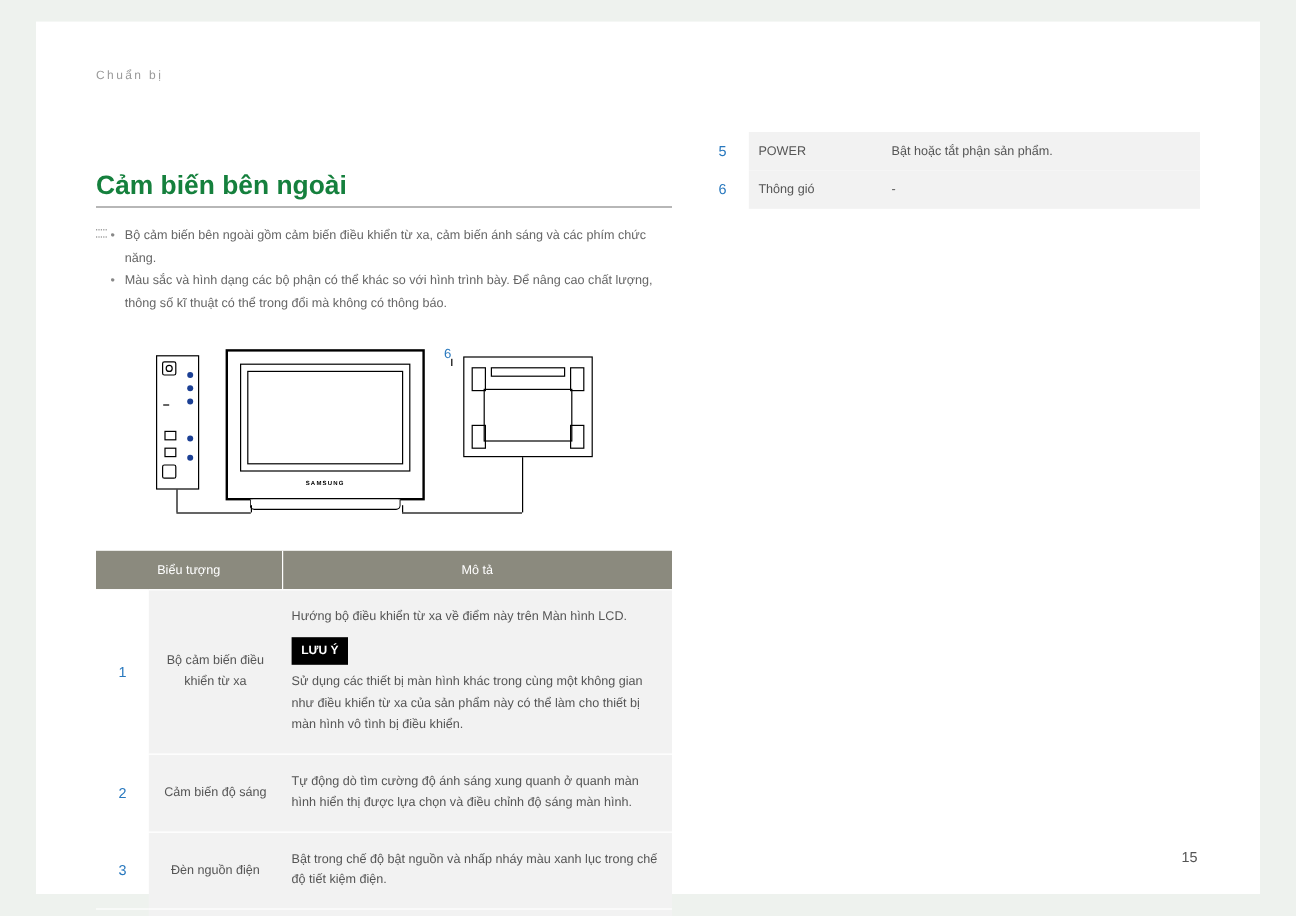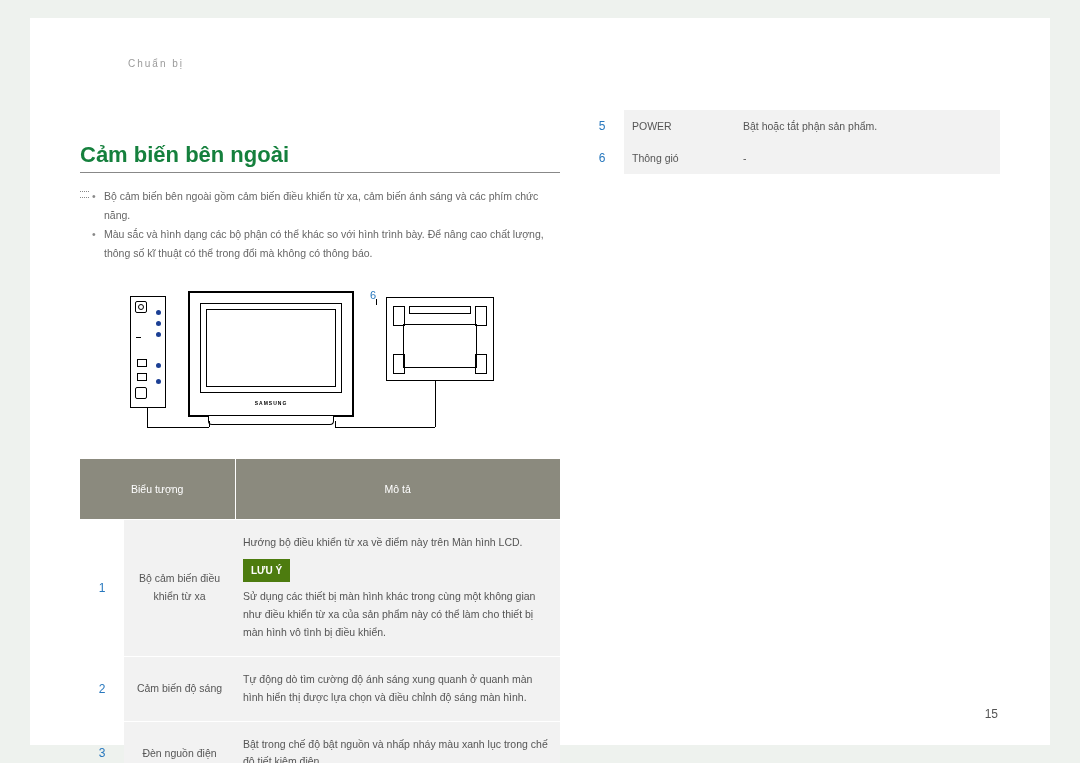--- a/index.html
+++ b/index.html
@@ -20,21 +20,20 @@
     background: #ffffff;
     box-sizing: border-box;
   }
   .breadcrumb {
     position:absolute;
     top: 40px;
     left: 50px;
     font-size: 10px;
     letter-spacing: 2px;
     color: #9a9a9a;
-    margin-left: 48px;
   }
   .left-col {
     position:absolute;
     top: 92px;
     left: 50px;
     width: 480px;
   }
   .right-col {
     position:absolute;
     top: 92px;
@@ -158,21 +157,21 @@
     width: 100%;
     border-collapse: collapse;
     font-size: 10.5px;
     color:#555;
     margin-top: 18px;
   }
   table.spec th{
     background:#8b8a7e;
     color:#fff;
     font-weight:normal;
-    padding: 24px 6px;
+    padding: 10px 6px;
     text-align:center;
     border-right:1px solid #fff;
   }
   table.spec th:last-child{ border-right:none; }
   table.spec td{
     padding: 14px 8px;
     vertical-align: middle;
     line-height: 1.7;
   }
   table.spec tr + tr td { border-top: 1px solid #fff; }
@@ -181,21 +180,21 @@
   }
   table.spec .name{
     width: 95px; text-align:center; background:#f2f2f2;
   }
   table.spec .desc{
     background:#f2f2f2;
   }
   table.spec .bold { font-weight:bold; color:#333; }
   .note-badge{
     display:inline-block;
-    background:#4d7c0f;
+    background:#000000;
     color:#fff;
     font-weight:bold;
     font-size:10px;
     padding: 3px 8px;
     margin-bottom: 6px;
   }
 
   
   table.side{
      width:100%;

